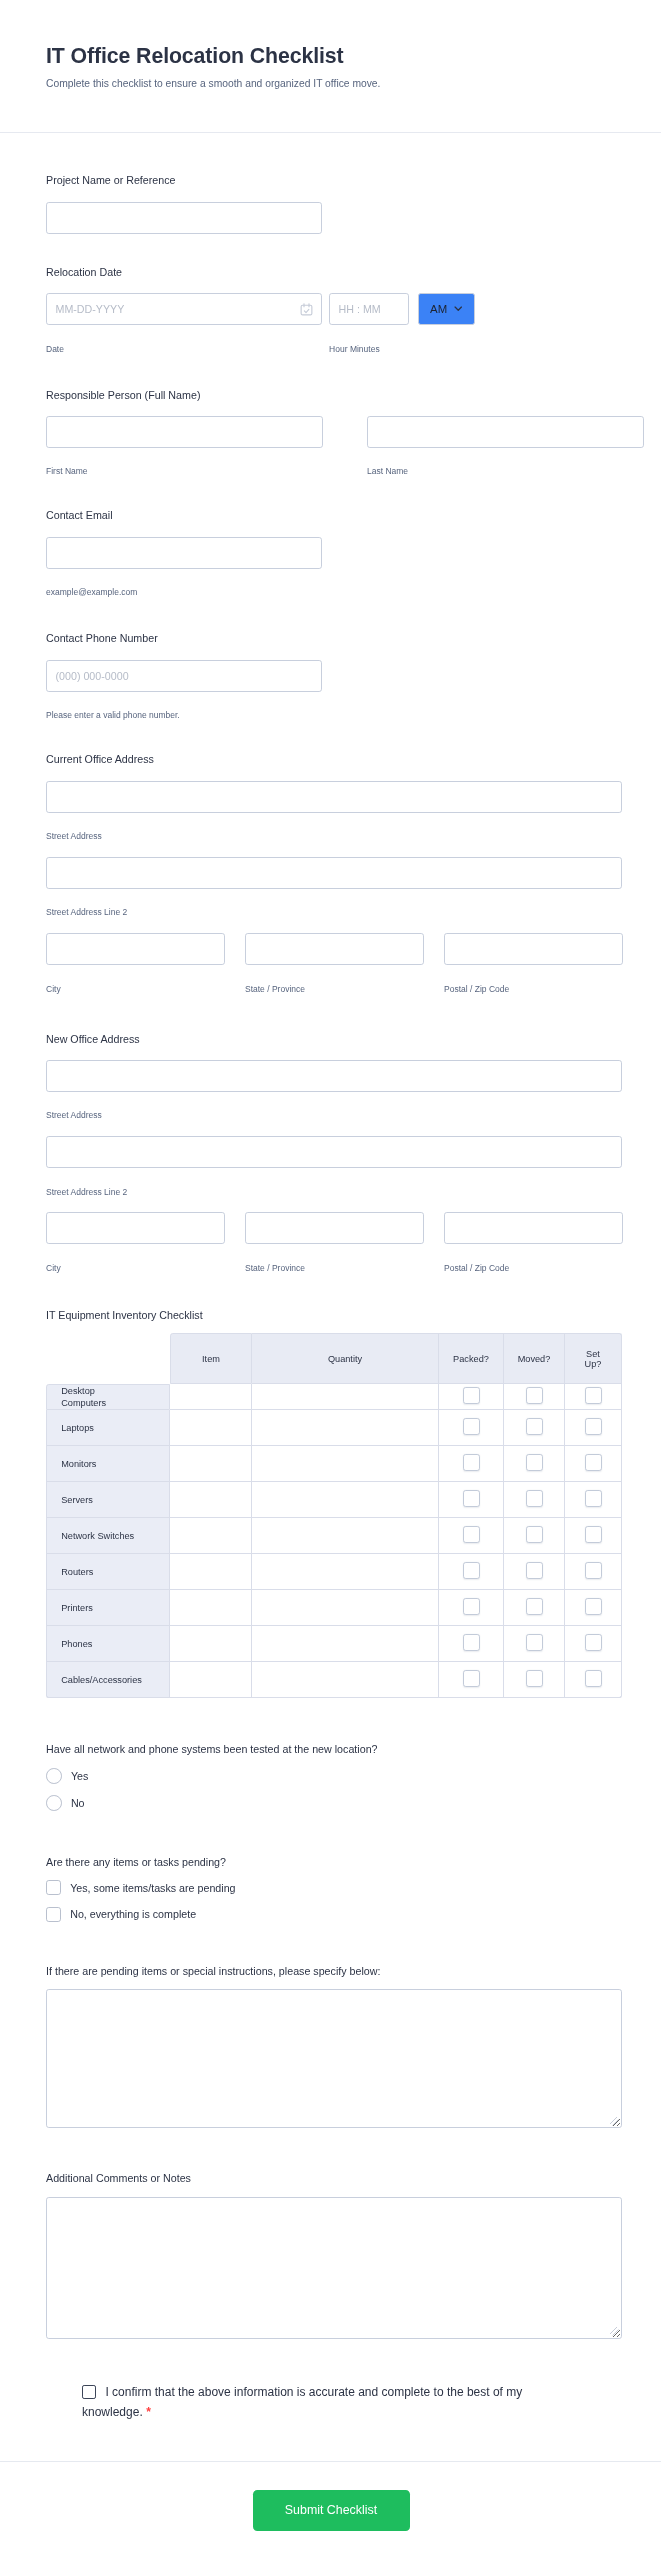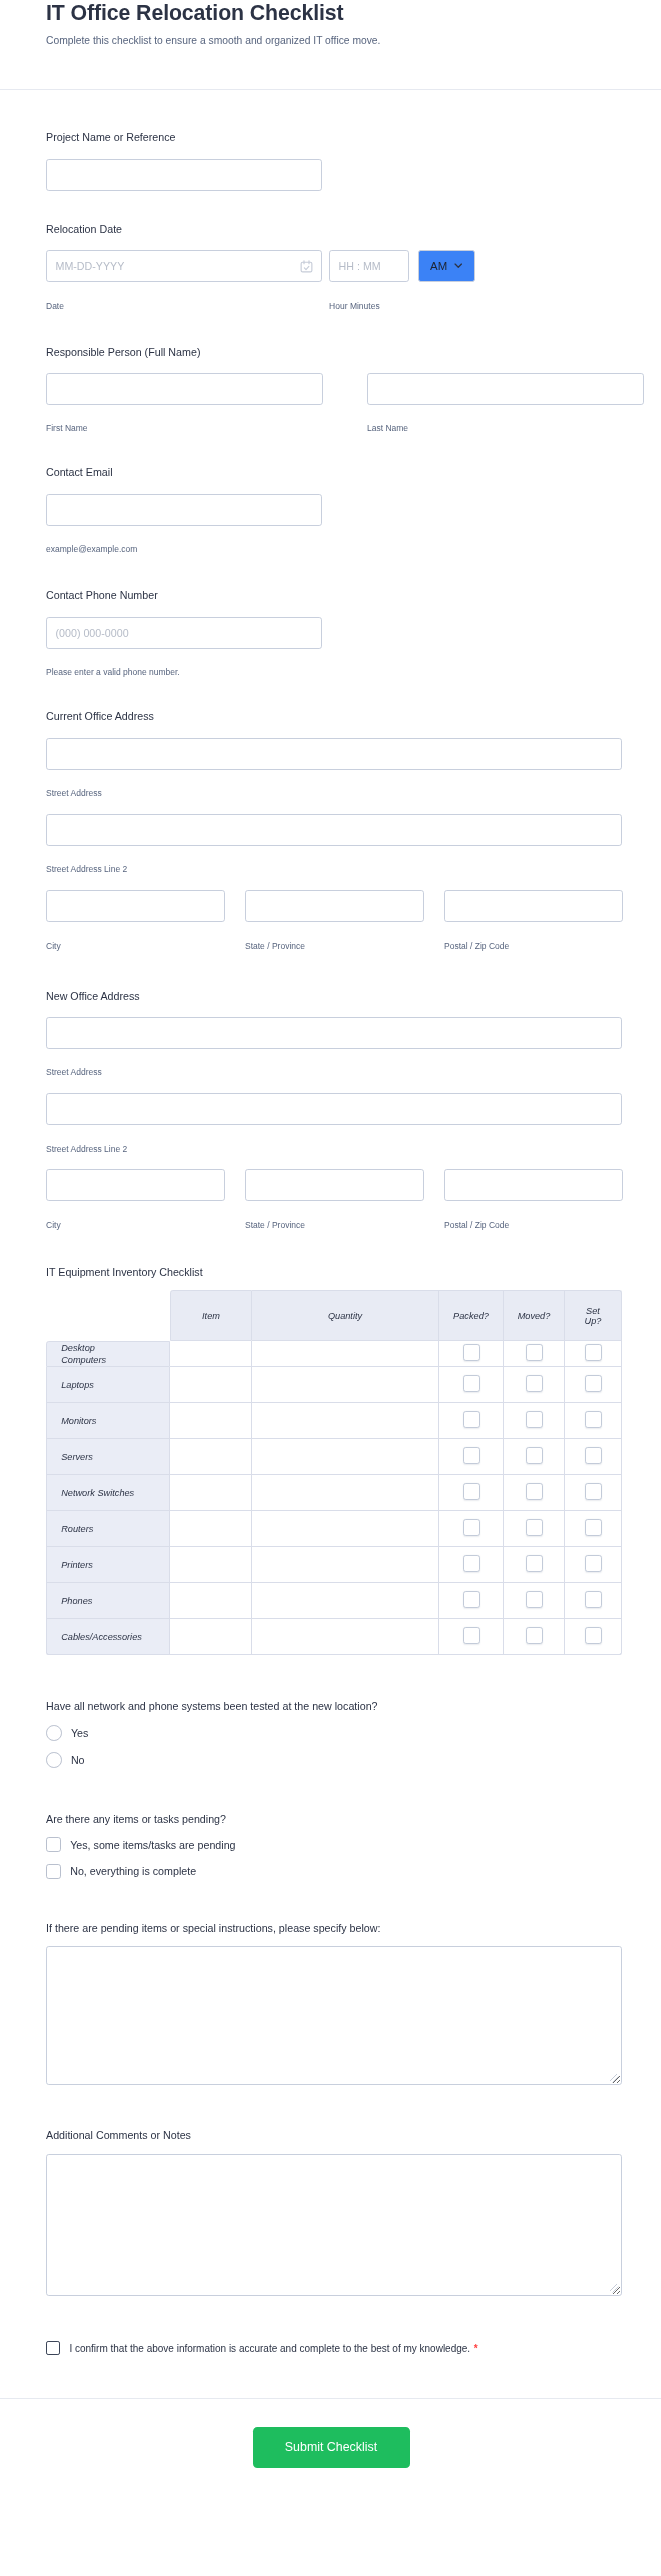--- a/index.html
+++ b/index.html
@@ -4,21 +4,21 @@
 <style>
   * { box-sizing: border-box; }
   html, body { margin: 0; padding: 0; }
   body {
     width: 662px;
     min-height: 2576px;
     background: #ffffff;
     font-family: "Liberation Sans", sans-serif;
     color: #2c3345;
   }
-  .page { width: 662px; }
+  .page { width: 662px; padding-top: 43px; }
   .container { width: 576px; margin-left: 46px; }
 
   
   .form-title {
     font-size: 21.3px;
     line-height: 27px;
     font-weight: 700;
     margin: 0;
     color: #2c3345;
     letter-spacing: -0.1px;
@@ -101,21 +101,21 @@
   .block-gap-62 { height: 44px; }
 
   
   .inv-table {
     margin-top: 11.4px;
     border-collapse: separate;
     border-spacing: 0;
     width: 576px;
     table-layout: fixed;
   }
-  .inv-table th, .inv-table td { font-weight: normal; font-style: italic; }
+  .inv-table th, .inv-table td { font-weight: normal; }
   .inv-table thead th {
     background: #e8ebf4;
     font-size: 9.2px;
     color: #2c3345;
     text-align: center;
     height: 51px;
     border-bottom: 0.7px solid #d9dde9;
     border-right: 0.7px solid #d9dde9;
     padding: 0 5.7px;
   }
@@ -196,24 +196,25 @@
     background-position: right 2.1px bottom 2.1px;
     background-size: 8.5px 8.5px;
   }
   .ta-1 { height: 139px; }
   .ta-2 { height: 142px; }
 
   
   .confirm-label {
     display: block;
     width: 498px;
-    font-size: 10px;
+    font-size: 12px;
     line-height: 20px;
     color: #2c3345;
     cursor: default;
+    margin-left: 36px;
   }
   .confirm-checkbox {
     display: inline-block;
     width: 14.2px; height: 14.2px;
     border: 1.4px solid #3b4457;
     border-radius: 2.1px;
     background: #fff;
     vertical-align: -2.8px;
     margin-right: 9.2px;
     cursor: pointer;

